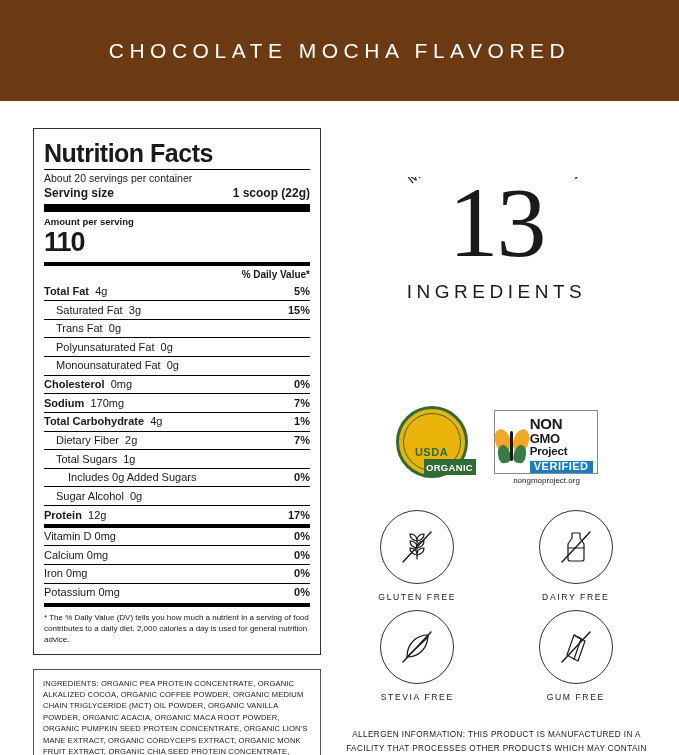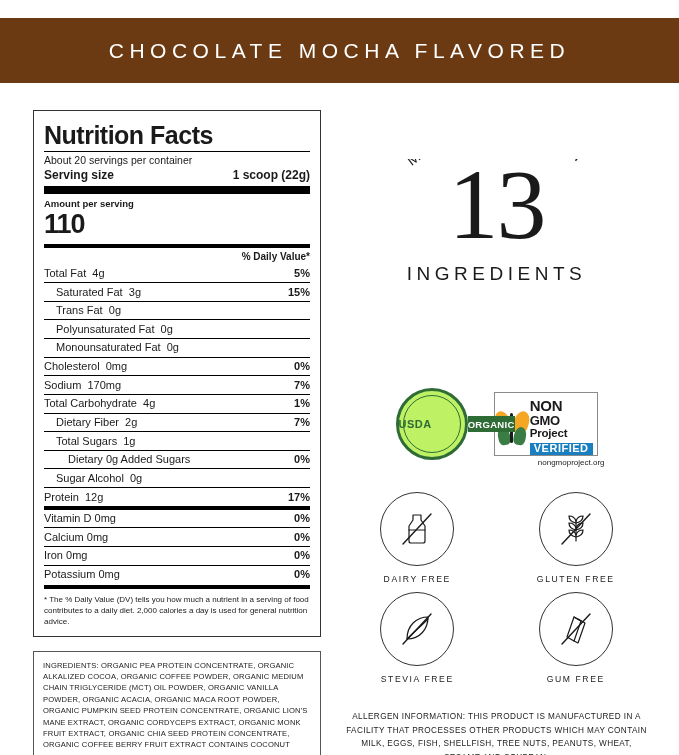--- a/index.html
+++ b/index.html
@@ -8,26 +8,25 @@
     width: 679px;
     height: 755px;
     background: #ffffff;
     font-family: "Liberation Sans", sans-serif;
     color: #1a1a1a;
     overflow: hidden;
   }
 
   
   .banner {
-    height: 65px;
+    height: 101px;
     background: #6b3a13;
     display: flex;
     align-items: center;
     justify-content: center;
-    margin-top: 18px;
   }
   .banner-title {
     color: #ffffff;
     font-size: 21px;
     letter-spacing: 5.5px;
     font-weight: 400;
     text-transform: uppercase;
     text-align: center;
     font-family: "Liberation Sans", sans-serif;
   }
@@ -96,21 +95,21 @@
   .nf-row {
     display: flex;
     justify-content: space-between;
     font-size: 11px;
     padding: 2.5px 0;
     border-top: 1px solid #000;
     line-height: 1.15;
   }
   .nf-row.no-line { border-top: none; }
   .nf-row .name { white-space: nowrap; }
-  .nf-row .name b { font-weight: normal; }
+  .nf-row .name b { font-weight: bold; }
   .indent1 { padding-left: 12px; }
   .indent2 { padding-left: 24px; }
   .nf-row .dv { font-weight: bold; }
 
   .nf-footnote {
     font-size: 8px;
     line-height: 1.35;
     padding-top: 4px;
   }
   .nf-vit-wrap { border-top: 4px solid #000; }
@@ -171,23 +170,23 @@
     justify-content: center;
     gap: 26px;
     margin-top: 18px;
     align-items: center;
   }
 
   
   .usda-seal {
     width: 72px; height: 72px; border-radius: 50%;
     border: 3px solid #2f6b35;
-    display: flex; 
-    align-items: center; justify-content: flex-start;
-    background: #bef264;
+    display: flex; flex-direction: column;
+    align-items: center; justify-content: flex-end;
+    background: #eab308;
     position: relative;
   }
   .usda-seal::after {
     content: "";
     position: absolute; inset: 4px;
     border-radius: 50%;
     border: 1px solid #2f6b35;
   }
   .usda-top {
     font-size: 11px; font-weight: bold; color: #2f6b35;
@@ -233,22 +232,22 @@
     line-height: 1.05;
   }
   .gmo-non { font-size: 15px; font-weight: bold; letter-spacing: -0.3px; }
   .gmo-gmo { font-size: 13px; font-weight: bold; letter-spacing: -0.3px; }
   .gmo-project { font-size: 11.5px; font-weight: bold; letter-spacing: -0.2px; }
   .gmo-verified {
     background: #1a7fc1; color: #fff; font-size: 11px; font-weight: bold;
     letter-spacing: 0.5px; display: inline-block; padding: 0 4px; margin-top: 1px;
   }
   .gmo-url {
-    position: absolute; bottom: -12px; left: 6px; width: 104px;
-    font-size: 8px; text-align: right; color: #222;
+    position: absolute; bottom: -12px; left: 0; width: 104px;
+    font-size: 8px; text-align: center; color: #222;
   }
 
   .free-grid {
     display: grid;
     grid-template-columns: 1fr 1fr;
     row-gap: 8px;
     margin-top: 32px;
     justify-items: center;
   }
   .free-item { text-align: center; }
@@ -337,21 +336,21 @@
           </div>
           <div class="nf-row">
             <span class="name indent1">Dietary Fiber&nbsp; 2g</span>
             <span class="dv">7%</span>
           </div>
           <div class="nf-row">
             <span class="name indent1">Total Sugars&nbsp; 1g</span>
             <span class="dv"></span>
           </div>
           <div class="nf-row">
-            <span class="name indent2">Dietary 0g Added Sugars</span>
+            <span class="name indent2">Includes 0g Added Sugars</span>
             <span class="dv">0%</span>
           </div>
           <div class="nf-row">
             <span class="name indent1">Sugar Alcohol&nbsp; 0g</span>
             <span class="dv"></span>
           </div>
           <div class="nf-row">
             <span class="name"><b>Protein</b>&nbsp; 12g</span>
             <span class="dv">17%</span>
           </div>
@@ -426,50 +425,50 @@
           <div class="gmo-verified">VERIFIED</div>
         </div>
         <div class="gmo-url">nongmoproject.org</div>
       </div>
     </div>
 
     <div class="free-grid" id="free-grid">
         <div class="free-item">
           <div class="free-circle">
             <svg width="44" height="44" viewBox="0 0 44 44">
-              <g stroke="#1a1a1a" stroke-width="1.2" fill="none" stroke-linecap="round" stroke-linejoin="round">
-                <path d="M18 8 h8 v5 l4 6 v15 a2 2 0 0 1 -2 2 h-12 a2 2 0 0 1 -2 -2 v-15 l4 -6 z"></path>
-                <path d="M14 23 h16"></path>
-                <path d="M8 37 L36 7" stroke-width="1.4"></path>
-              </g>
-            </svg>
-          </div>
-          <div class="free-label">DAIRY FREE</div>
-        </div>
-        <div class="free-item">
-          <div class="free-circle">
-            <svg width="44" height="44" viewBox="0 0 44 44">
               <g stroke="#1a1a1a" stroke-width="1.2" fill="none" stroke-linecap="round">
                 <path d="M22 34 V13"></path>
                 <path d="M22 16 c-5-1-7-4-7-7 c4 0 6 2 7 5"></path>
                 <path d="M22 16 c5-1 7-4 7-7 c-4 0-6 2-7 5"></path>
                 <path d="M22 23 c-5-1-7-4-7-7 c4 0 6 2 7 5"></path>
                 <path d="M22 23 c5-1 7-4 7-7 c-4 0-6 2-7 5"></path>
                 <path d="M22 30 c-5-1-7-4-7-7 c4 0 6 2 7 5"></path>
                 <path d="M22 30 c5-1 7-4 7-7 c-4 0-6 2-7 5"></path>
                 <path d="M8 37 L36 7" stroke-width="1.4"></path>
               </g>
             </svg>
           </div>
           <div class="free-label">GLUTEN FREE</div>
         </div>
         <div class="free-item">
           <div class="free-circle">
             <svg width="44" height="44" viewBox="0 0 44 44">
               <g stroke="#1a1a1a" stroke-width="1.2" fill="none" stroke-linecap="round" stroke-linejoin="round">
+                <path d="M18 8 h8 v5 l4 6 v15 a2 2 0 0 1 -2 2 h-12 a2 2 0 0 1 -2 -2 v-15 l4 -6 z"></path>
+                <path d="M14 23 h16"></path>
+                <path d="M8 37 L36 7" stroke-width="1.4"></path>
+              </g>
+            </svg>
+          </div>
+          <div class="free-label">DAIRY FREE</div>
+        </div>
+        <div class="free-item">
+          <div class="free-circle">
+            <svg width="44" height="44" viewBox="0 0 44 44">
+              <g stroke="#1a1a1a" stroke-width="1.2" fill="none" stroke-linecap="round" stroke-linejoin="round">
                 <path d="M12 32 C12 18 22 10 33 10 C33 22 25 32 12 32 z"></path>
                 <path d="M12 32 C18 26 26 19 33 12"></path>
                 <path d="M8 37 L36 7" stroke-width="1.4"></path>
               </g>
             </svg>
           </div>
           <div class="free-label">STEVIA FREE</div>
         </div>
         <div class="free-item">
           <div class="free-circle">

